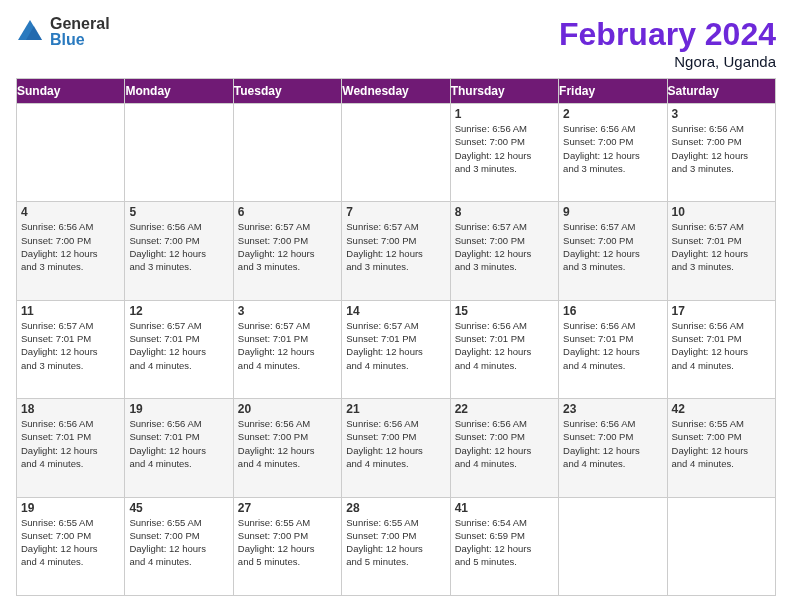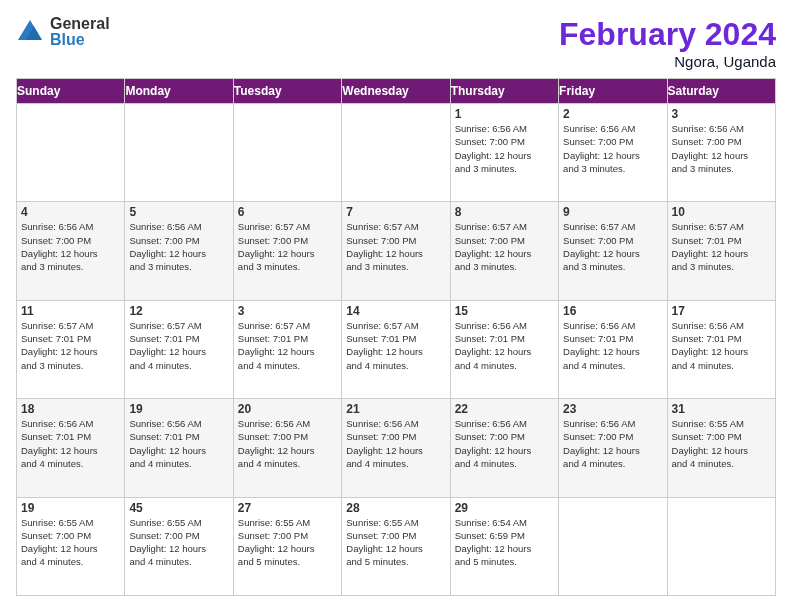--- a/index.html
+++ b/index.html
@@ -304,21 +304,21 @@
 and 4 minutes.</div>
           </td>
           <td>
             <span class="day-num">23</span>
             <div class="day-info" style="white-space: pre-line;">Sunrise: 6:56 AM
 Sunset: 7:00 PM
 Daylight: 12 hours
 and 4 minutes.</div>
           </td>
           <td>
-            <span class="day-num">31</span>
+            <span class="day-num">42</span>
             <div class="day-info" style="white-space: pre-line;">Sunrise: 6:55 AM
 Sunset: 7:00 PM
 Daylight: 12 hours
 and 4 minutes.</div>
           </td>
         </tr>
         <tr>
           <td>
             <span class="day-num">19</span>
             <div class="day-info" style="white-space: pre-line;">Sunrise: 6:55 AM
@@ -341,21 +341,21 @@
 and 5 minutes.</div>
           </td>
           <td>
             <span class="day-num">28</span>
             <div class="day-info" style="white-space: pre-line;">Sunrise: 6:55 AM
 Sunset: 7:00 PM
 Daylight: 12 hours
 and 5 minutes.</div>
           </td>
           <td>
-            <span class="day-num">29</span>
+            <span class="day-num">41</span>
             <div class="day-info" style="white-space: pre-line;">Sunrise: 6:54 AM
 Sunset: 6:59 PM
 Daylight: 12 hours
 and 5 minutes.</div>
           </td>
           <td class="empty-cell"></td>
           <td class="empty-cell"></td>
         </tr>
       </tbody>
   </table>

